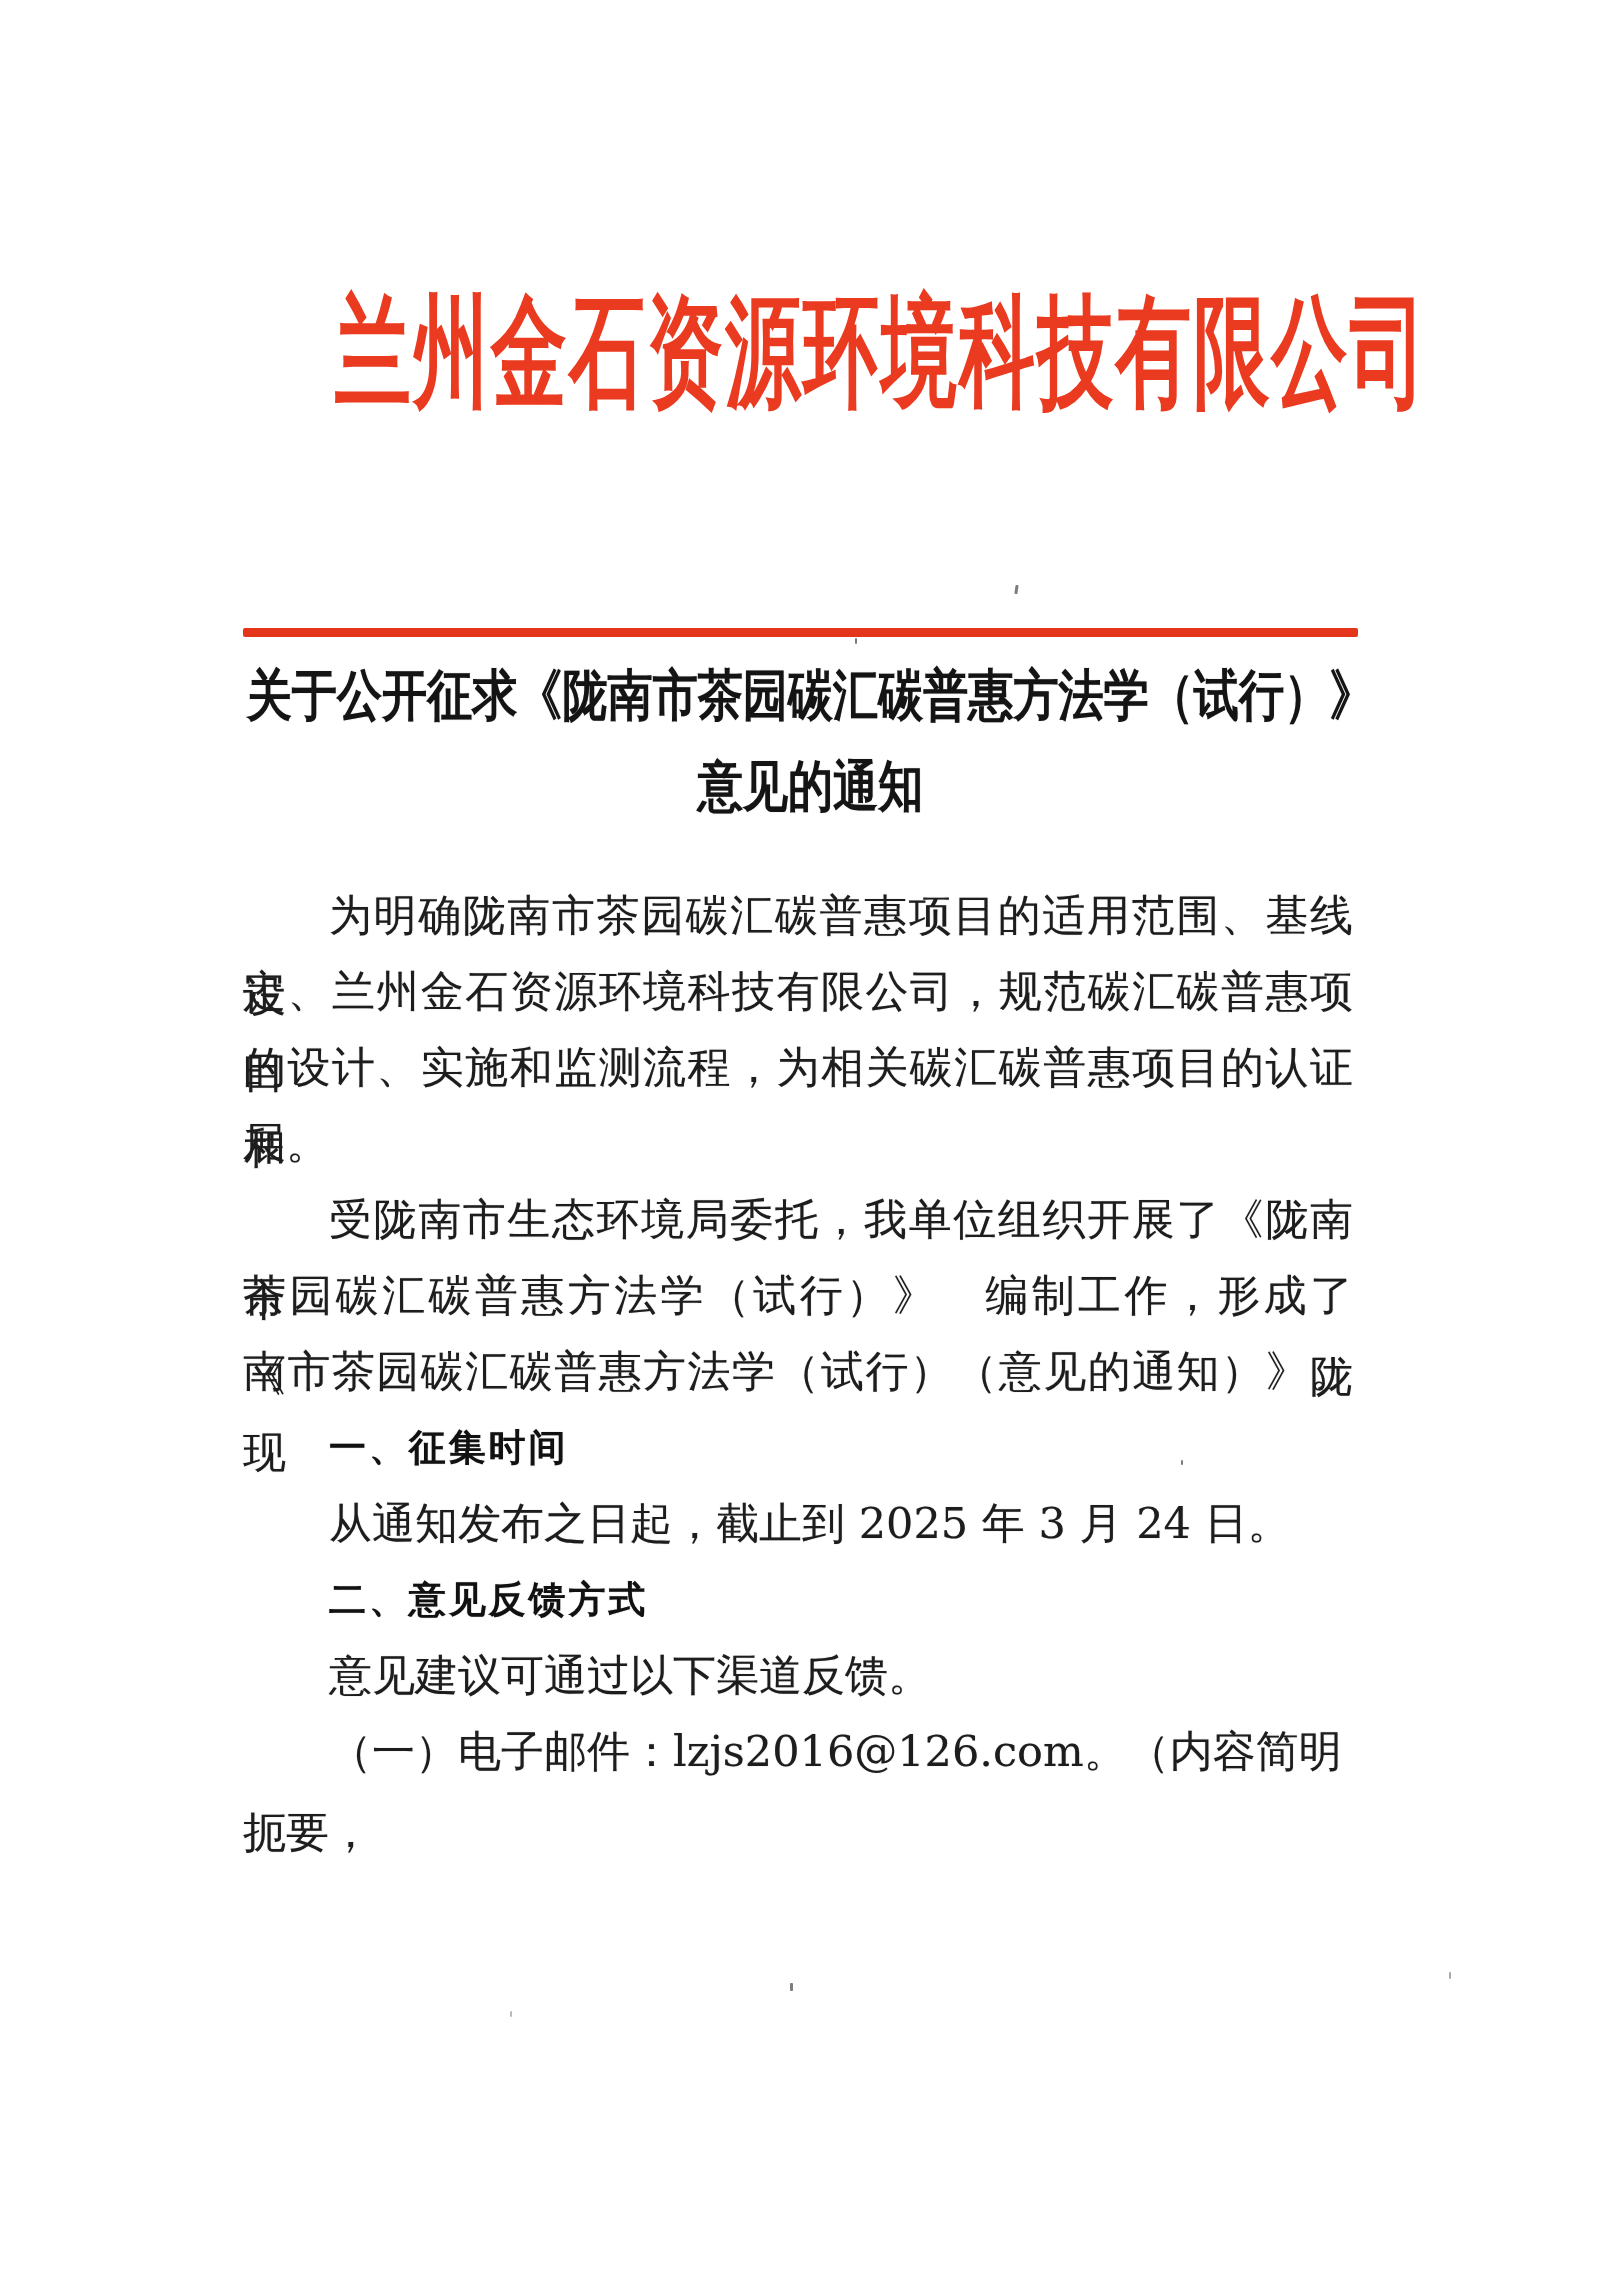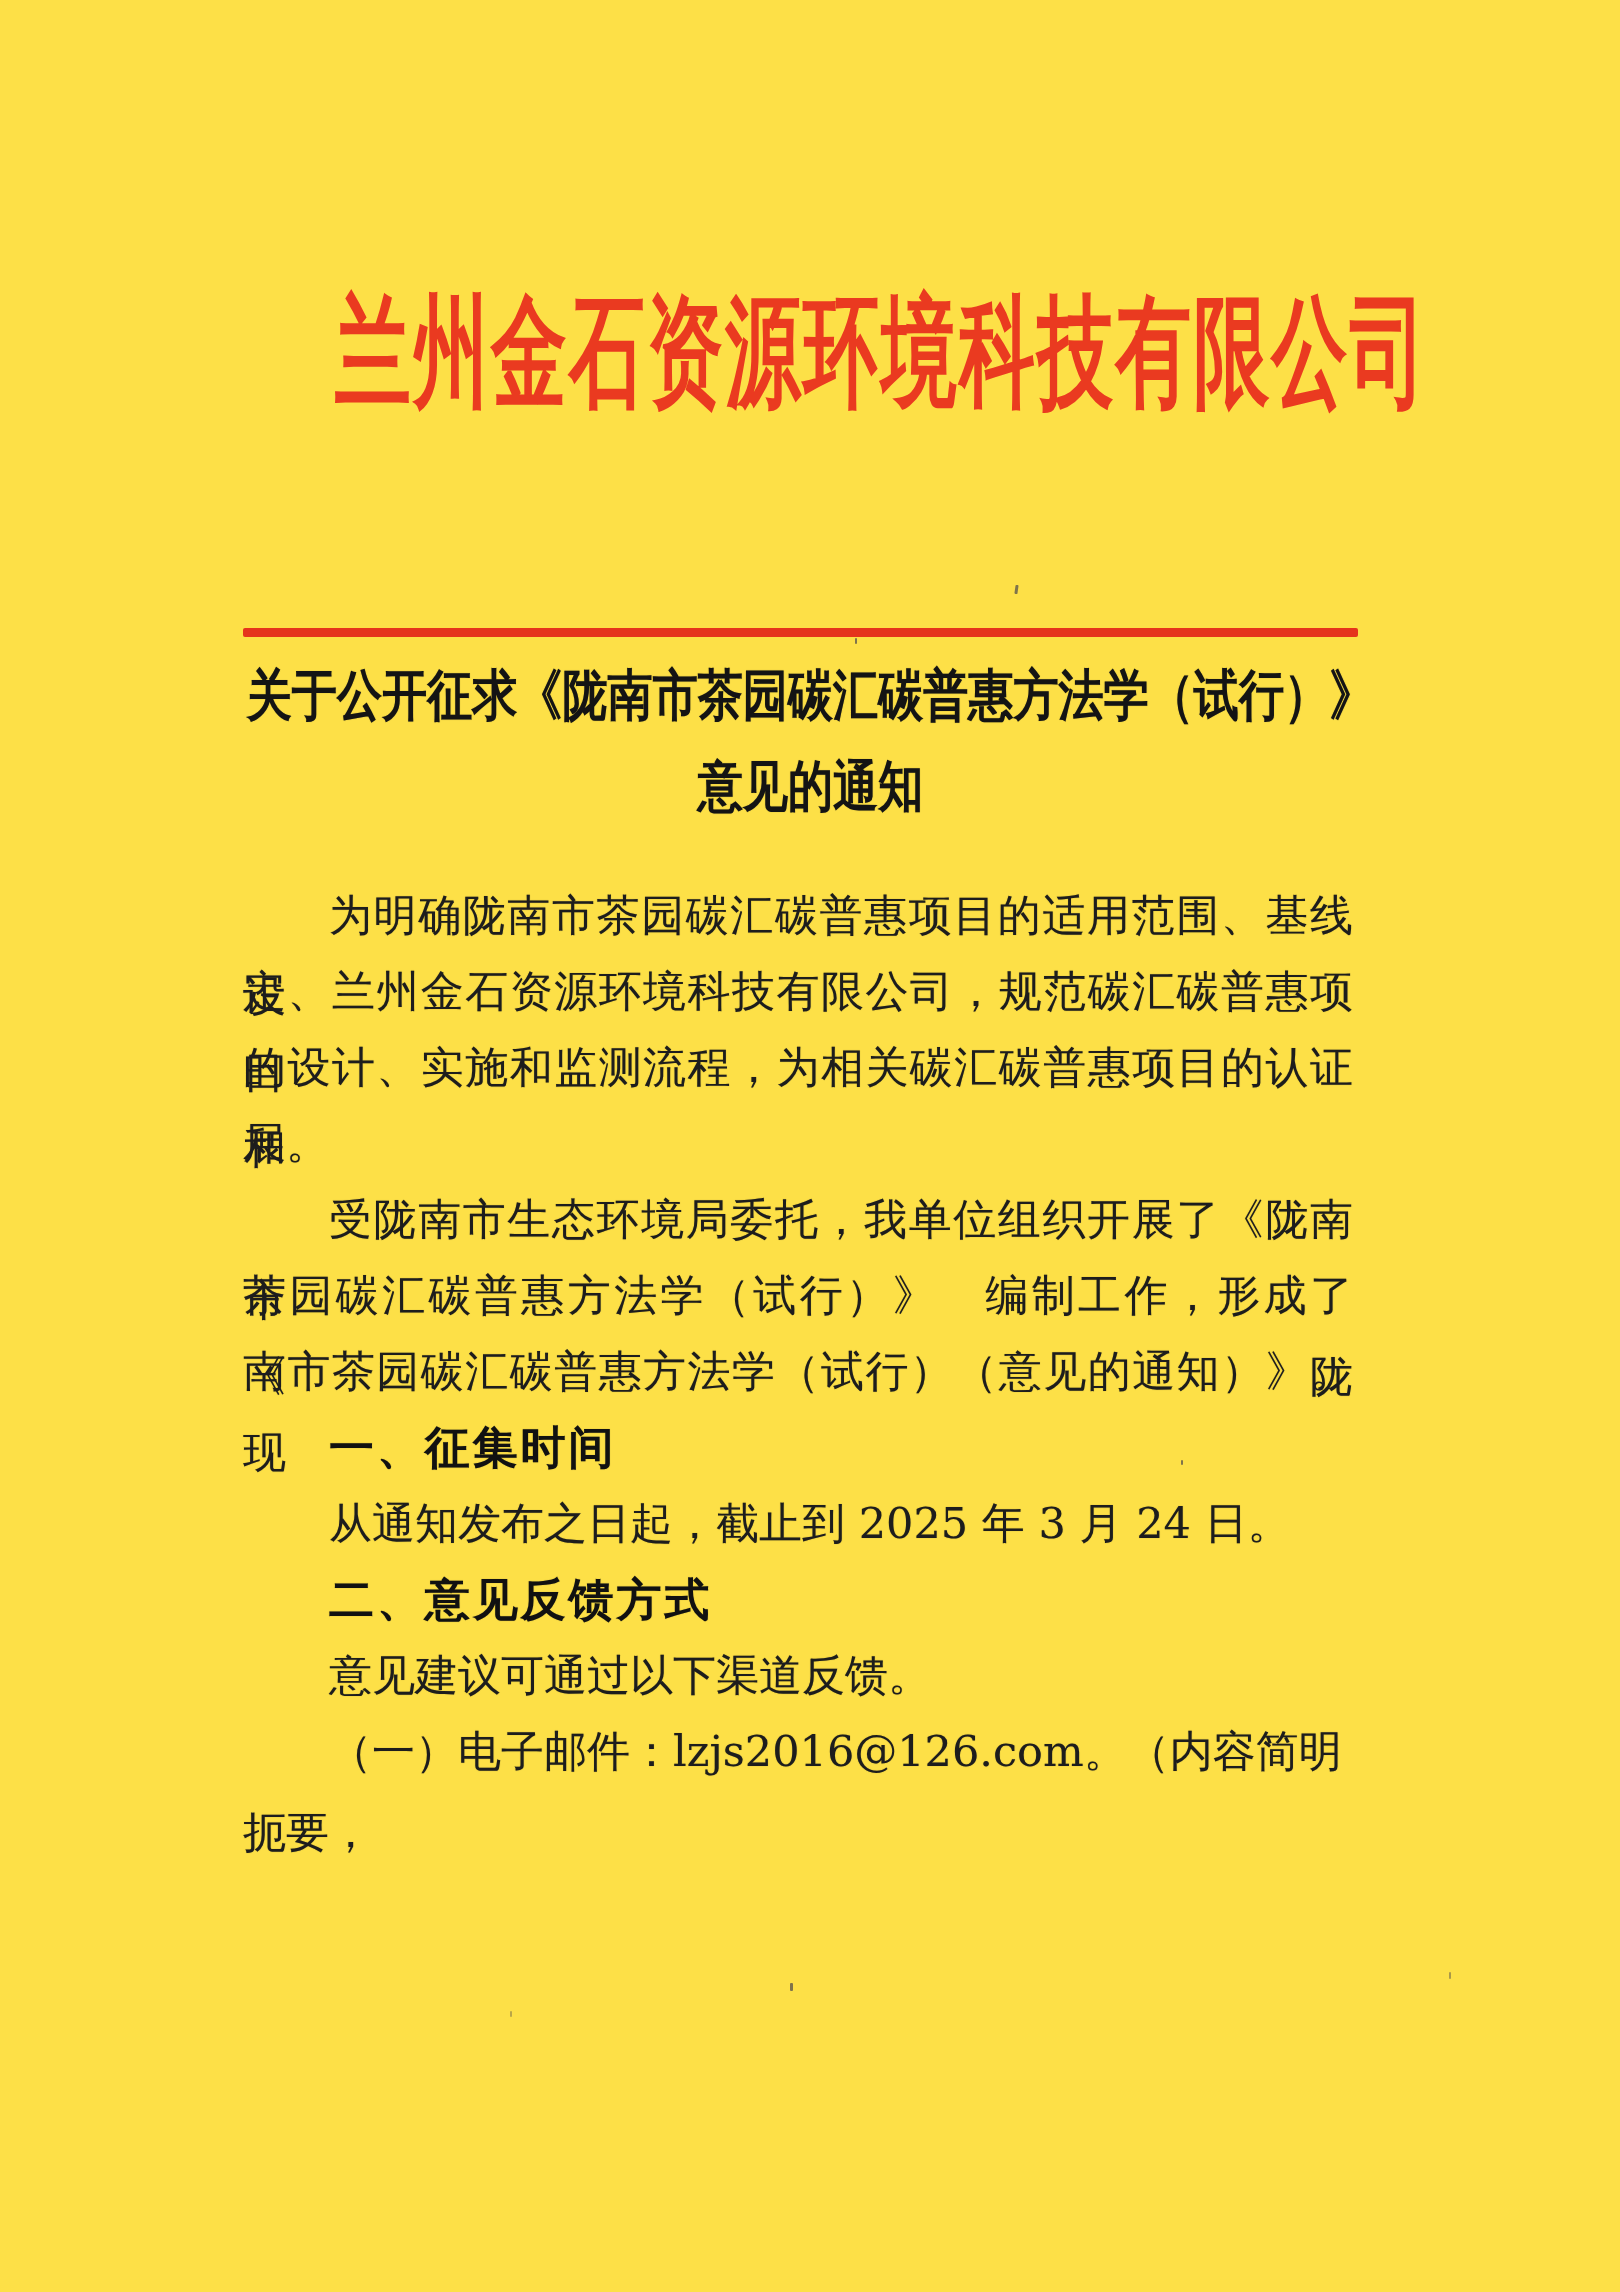--- a/index.html
+++ b/index.html
@@ -66,21 +66,21 @@
     line-height:81px;
     color:#1d1d1d;
     text-shadow:0 0 1px rgba(30,30,30,0.4);
   }
   .line { height:76px; overflow:visible; text-align:left; }
   .line.just { text-align:justify; text-align-last:justify; }
   .line.ind  { text-indent:86px; }
   .line.head {
     font-family:"DejaVu Sans", sans-serif;
     font-weight:bold;
-    font-size:45px;
+    font-size:37px;
     letter-spacing:2.9px;
     color:#111;
   }
 
   
   .speck {
     position:absolute;
     background:#55504c;
     border-radius:1px;
     opacity:0.75;
@@ -88,21 +88,21 @@
   .speck.s1 { left:1015px; top:585px;  width:2.9px; height:8.8px; transform:rotate(8deg); }
   .speck.s2 { left:855px;  top:638px;  width:2px; height:5.9px; }
   .speck.s3 { left:1181px; top:1460px; width:2px; height:4.9px; }
   .speck.s4 { left:790px;  top:1983px; width:2.9px; height:7.8px; }
   .speck.s5 { left:510px;  top:2011px; width:2px; height:5.9px; opacity:0.4; }
   .speck.s6 { left:1449px; top:1972px; width:2px; height:6.9px; opacity:0.5; }
 </style>
 </head>
 <body>
 
-<div class="page" style="background: #fde047;">
+<div class="page" style="background: #ffffff;">
 
   <div class="letterhead">
     <span class="stretch" style="color: rgb(234, 58, 32);">兰州金石资源环境科技有限公司</span>
   </div>
 
   <div class="red-rule" style="background: rgb(229, 52, 28);"></div>
 
   <div class="doc-title l1">
     <span class="stretch">关于公开征求《陇南市茶园碳汇碳普惠方法学（试行）》</span>
   </div>

